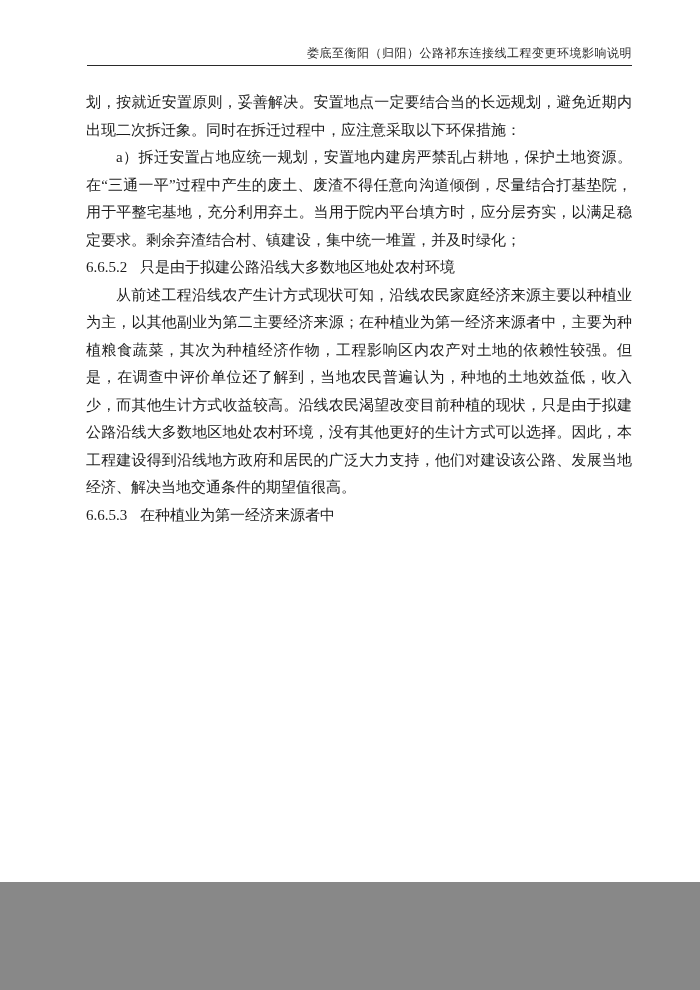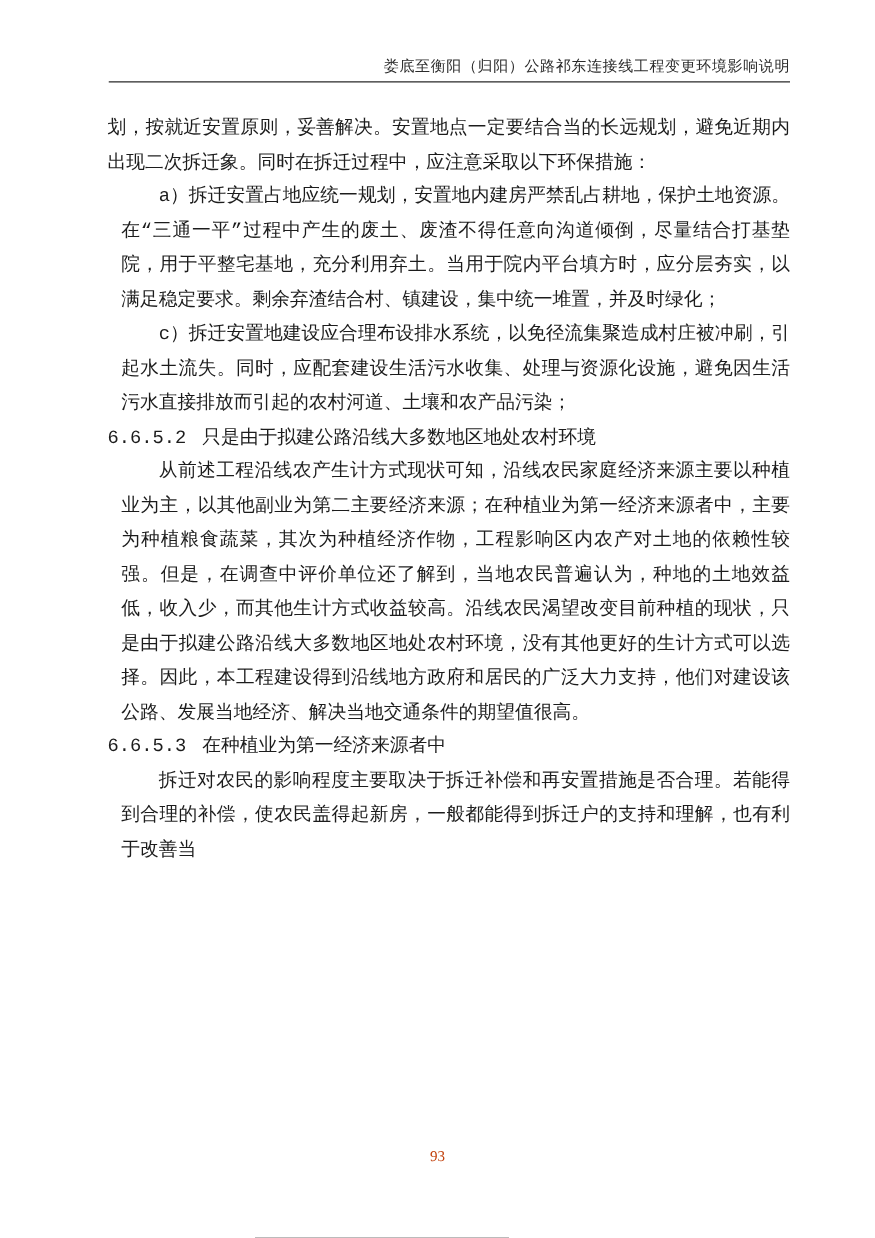--- a/index.html
+++ b/index.html
@@ -1,18 +1,18 @@
 <!DOCTYPE html>
 <html lang="zh"><head>
 <meta charset="utf-8">
 <style>
   html,body{margin:0;padding:0;background:#888;}
   .page{
     position:relative;
-    width:700px;height:990px;
+    width:700px;height:882px;
     background:#fff;
     margin:0 auto;
     font-family:"Liberation Serif","DejaVu Serif",serif;
     color:#1a1a1a;
     overflow:hidden;
     box-sizing:border-box;
   }
   .header{
     margin:0 68px 0 87px;
     padding-top:45px;
@@ -23,24 +23,23 @@
     color:#2b2b2b;
     letter-spacing:0.5px;
   }
   .content{
     margin:23px 68px 0 86px;
     font-size:15px;
     line-height:27.5px;
     text-align:justify;
     text-justify:inter-ideograph;
     color:#1c1c1c;
-    font-family:Liberation Mono, monospace;
   }
   .content p{margin:0;padding:0;}
-  p.indent{text-indent:2em;margin-left:11px;}
+  p.indent{text-indent:2em;}
   p.heading{text-indent:0;}
   p.heading .heading-title{margin-left:0.85em;}
   .footer{
     position:absolute;
     left:0;right:0;
     top:918px;
     text-align:center;
     font-size:12px;
     color:#c2410c;
   }
@@ -54,34 +53,32 @@
     <span>娄底至衡阳（归阳）公路祁东连接线工程变更环境影响说明</span>
   </div>
 
   <div class="content">
 
     <p class="noindent">划，按就近安置原则，妥善解决。安置地点一定要结合当的长远规划，避免近期内出现二次拆迁象。同时在拆迁过程中，应注意采取以下环保措施：</p>
 
     <p class="indent">a）拆迁安置占地应统一规划，安置地内建房严禁乱占耕地，保护土地资源。在“三通一平”过程中产生的废土、废渣不得任意向沟道倾倒，尽量结合打基垫院，用于平整宅基地，充分利用弃土。当用于院内平台填方时，应分层夯实，以满足稳定要求。剩余弃渣结合村、镇建设，集中统一堆置，并及时绿化；</p>
 
 
-    <p class="indent">c）拆迁安置地建设应合理布设排水系统，以免径流集聚造成村庄被冲刷，引起水土流失。同时，应配套建设生活污水收集、处理与资源化设施，避免因生活污水直接排放而引起的农村河道、土壤和农产品污染；</p>
 
 
     <p class="heading">
       <span class="heading-number">6.6.5.2</span><span class="heading-title">只是由于拟建公路沿线大多数地区地处农村环境</span>
     </p>
 
     <p class="indent">从前述工程沿线农产生计方式现状可知，沿线农民家庭经济来源主要以种植业为主，以其他副业为第二主要经济来源；在种植业为第一经济来源者中，主要为种植粮食蔬菜，其次为种植经济作物，工程影响区内农产对土地的依赖性较强。但是，在调查中评价单位还了解到，当地农民普遍认为，种地的土地效益低，收入少，而其他生计方式收益较高。沿线农民渴望改变目前种植的现状，只是由于拟建公路沿线大多数地区地处农村环境，没有其他更好的生计方式可以选择。因此，本工程建设得到沿线地方政府和居民的广泛大力支持，他们对建设该公路、发展当地经济、解决当地交通条件的期望值很高。</p>
 
     <p class="heading">
       <span class="heading-number">6.6.5.3</span><span class="heading-title">在种植业为第一经济来源者中</span>
     </p>
 
-    <p class="indent">拆迁对农民的影响程度主要取决于拆迁补偿和再安置措施是否合理。若能得到合理的补偿，使农民盖得起新房，一般都能得到拆迁户的支持和理解，也有利于改善当</p>
 
   </div>
 
   <div class="footer">
     <span>93</span>
   </div>
 
 </div>
 
 </body></html>

